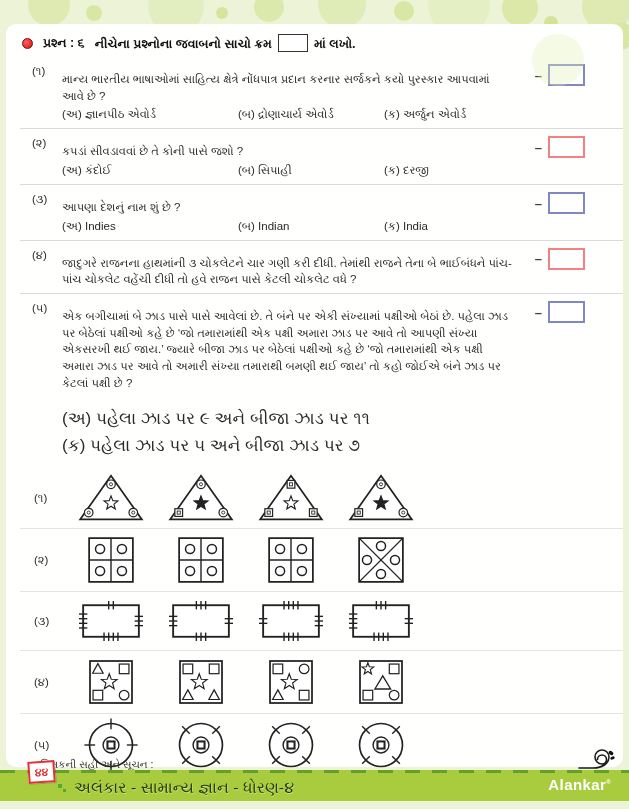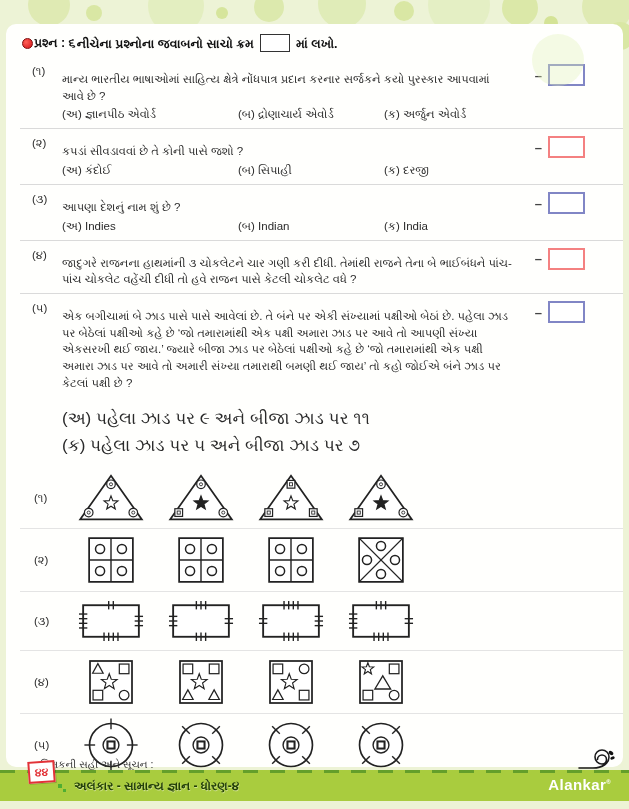--- a/index.html
+++ b/index.html
@@ -12,21 +12,21 @@
   }
   
   .bubble { position:absolute; border-radius:50%; z-index:0; }
   .bubble.over { z-index:4; pointer-events:none; }
   
   .panel {
     position:absolute; left:6px; right:6px; top:24px; bottom:42px;
     background:#fffffd; border-radius:10px; z-index:1;
     padding:8px 0 0 14px;
   }
-  .sec-header { display:flex; align-items:center; gap:1px; font-weight:bold;
+  .sec-header { display:flex; align-items:center; gap:10px; font-weight:bold;
     font-size:12.5px; color:#111; margin:2px 0 5px 2px; position:relative; z-index:3; }
   .bullet { width:11px; height:11px; border-radius:50%; flex:0 0 auto;
     background:radial-gradient(circle at 35% 35%, #ff6157, #d21016);
     border:1.5px solid #7e0b0b; }
   .q6box { display:inline-block; width:30px; height:18px; border:1.8px solid #333;
     background:#fff; vertical-align:-4px; margin:0 6px; }
   .xbox { display:inline-flex; width:22px; height:17px; border:1.8px solid #333;
     align-items:center; justify-content:center; font-size:11px; font-weight:bold;
     background:#fff; margin:0 5px; vertical-align:-3px; color:#222; }
   .subq { position:relative; padding:6px 96px 5px 12px; border-bottom:1px solid #dadada; }
@@ -60,21 +60,21 @@
     background:#a9cc3e; z-index:5; }
   .green-bar::before { content:""; position:absolute; top:0; left:0; right:0; height:3px;
     background:repeating-linear-gradient(90deg,#649f2a 0 15px, rgba(0,0,0,0) 15px 27px); }
   .page-num-box { position:absolute; left:28px; top:-9px; width:27px; height:22px;
     background:#fff; border:2px solid #e23237; color:#e23237; font-weight:bold;
     font-size:11px; display:flex; align-items:center; justify-content:center;
     transform:rotate(-4deg); box-shadow:1px 1px 0 rgba(0,0,0,.18); }
   .gdot { position:absolute; background:#4fae32; }
   .gdot.d1 { left:58px; top:14px; width:4px; height:4px; }
   .gdot.d2 { left:63px; top:19px; width:3px; height:3px; }
-  .book-label { position:absolute; left:74px; top:9px; font-size:12px; font-weight:bold;
+  .book-label { position:absolute; left:74px; top:9px; font-size:16px; font-weight:normal;
     color:#223f09; text-shadow:.5px .5px 0 #cfe28b; }
   .brand { position:absolute; right:18px; top:6px; color:#fff; font-weight:bold;
     font-size:15px; letter-spacing:.4px; }
   .brand sup { font-size:6px; }
 </style>
 </head>
 <body>
 
 <div class="page">
 

